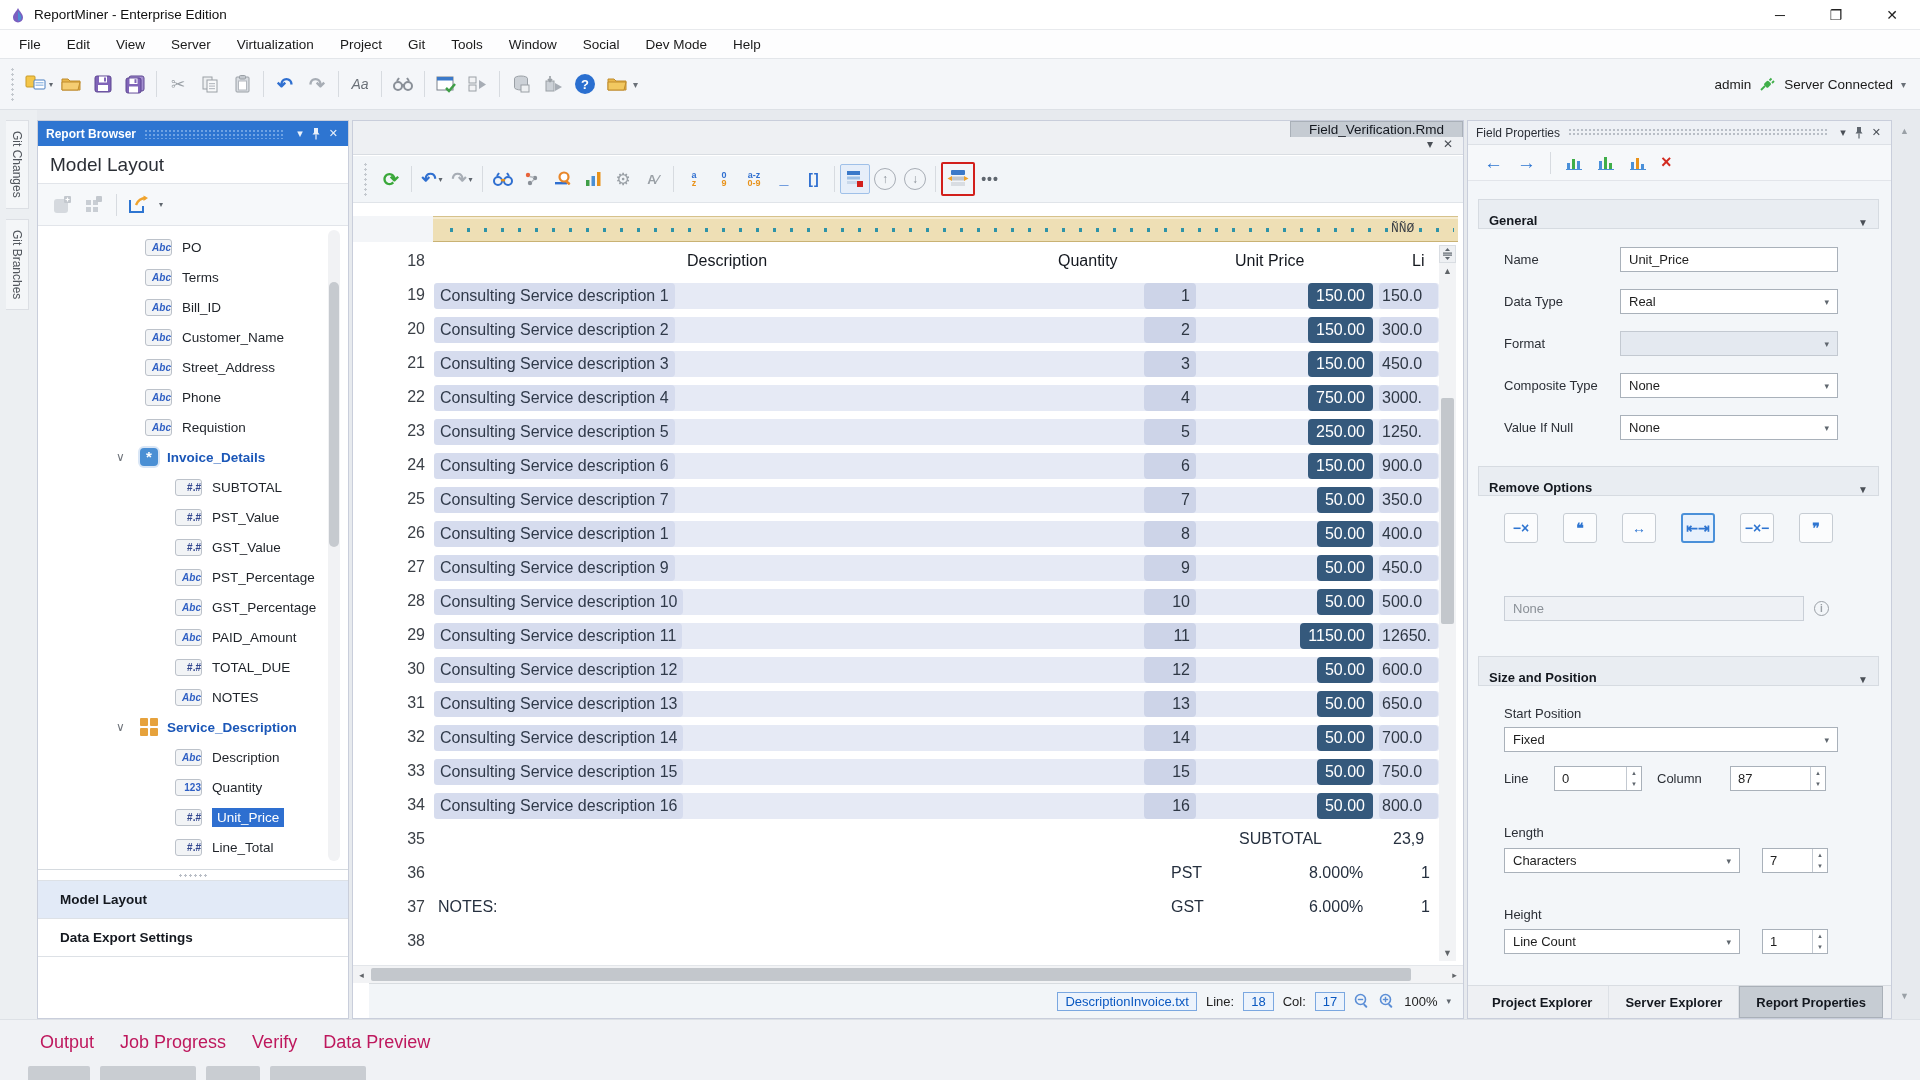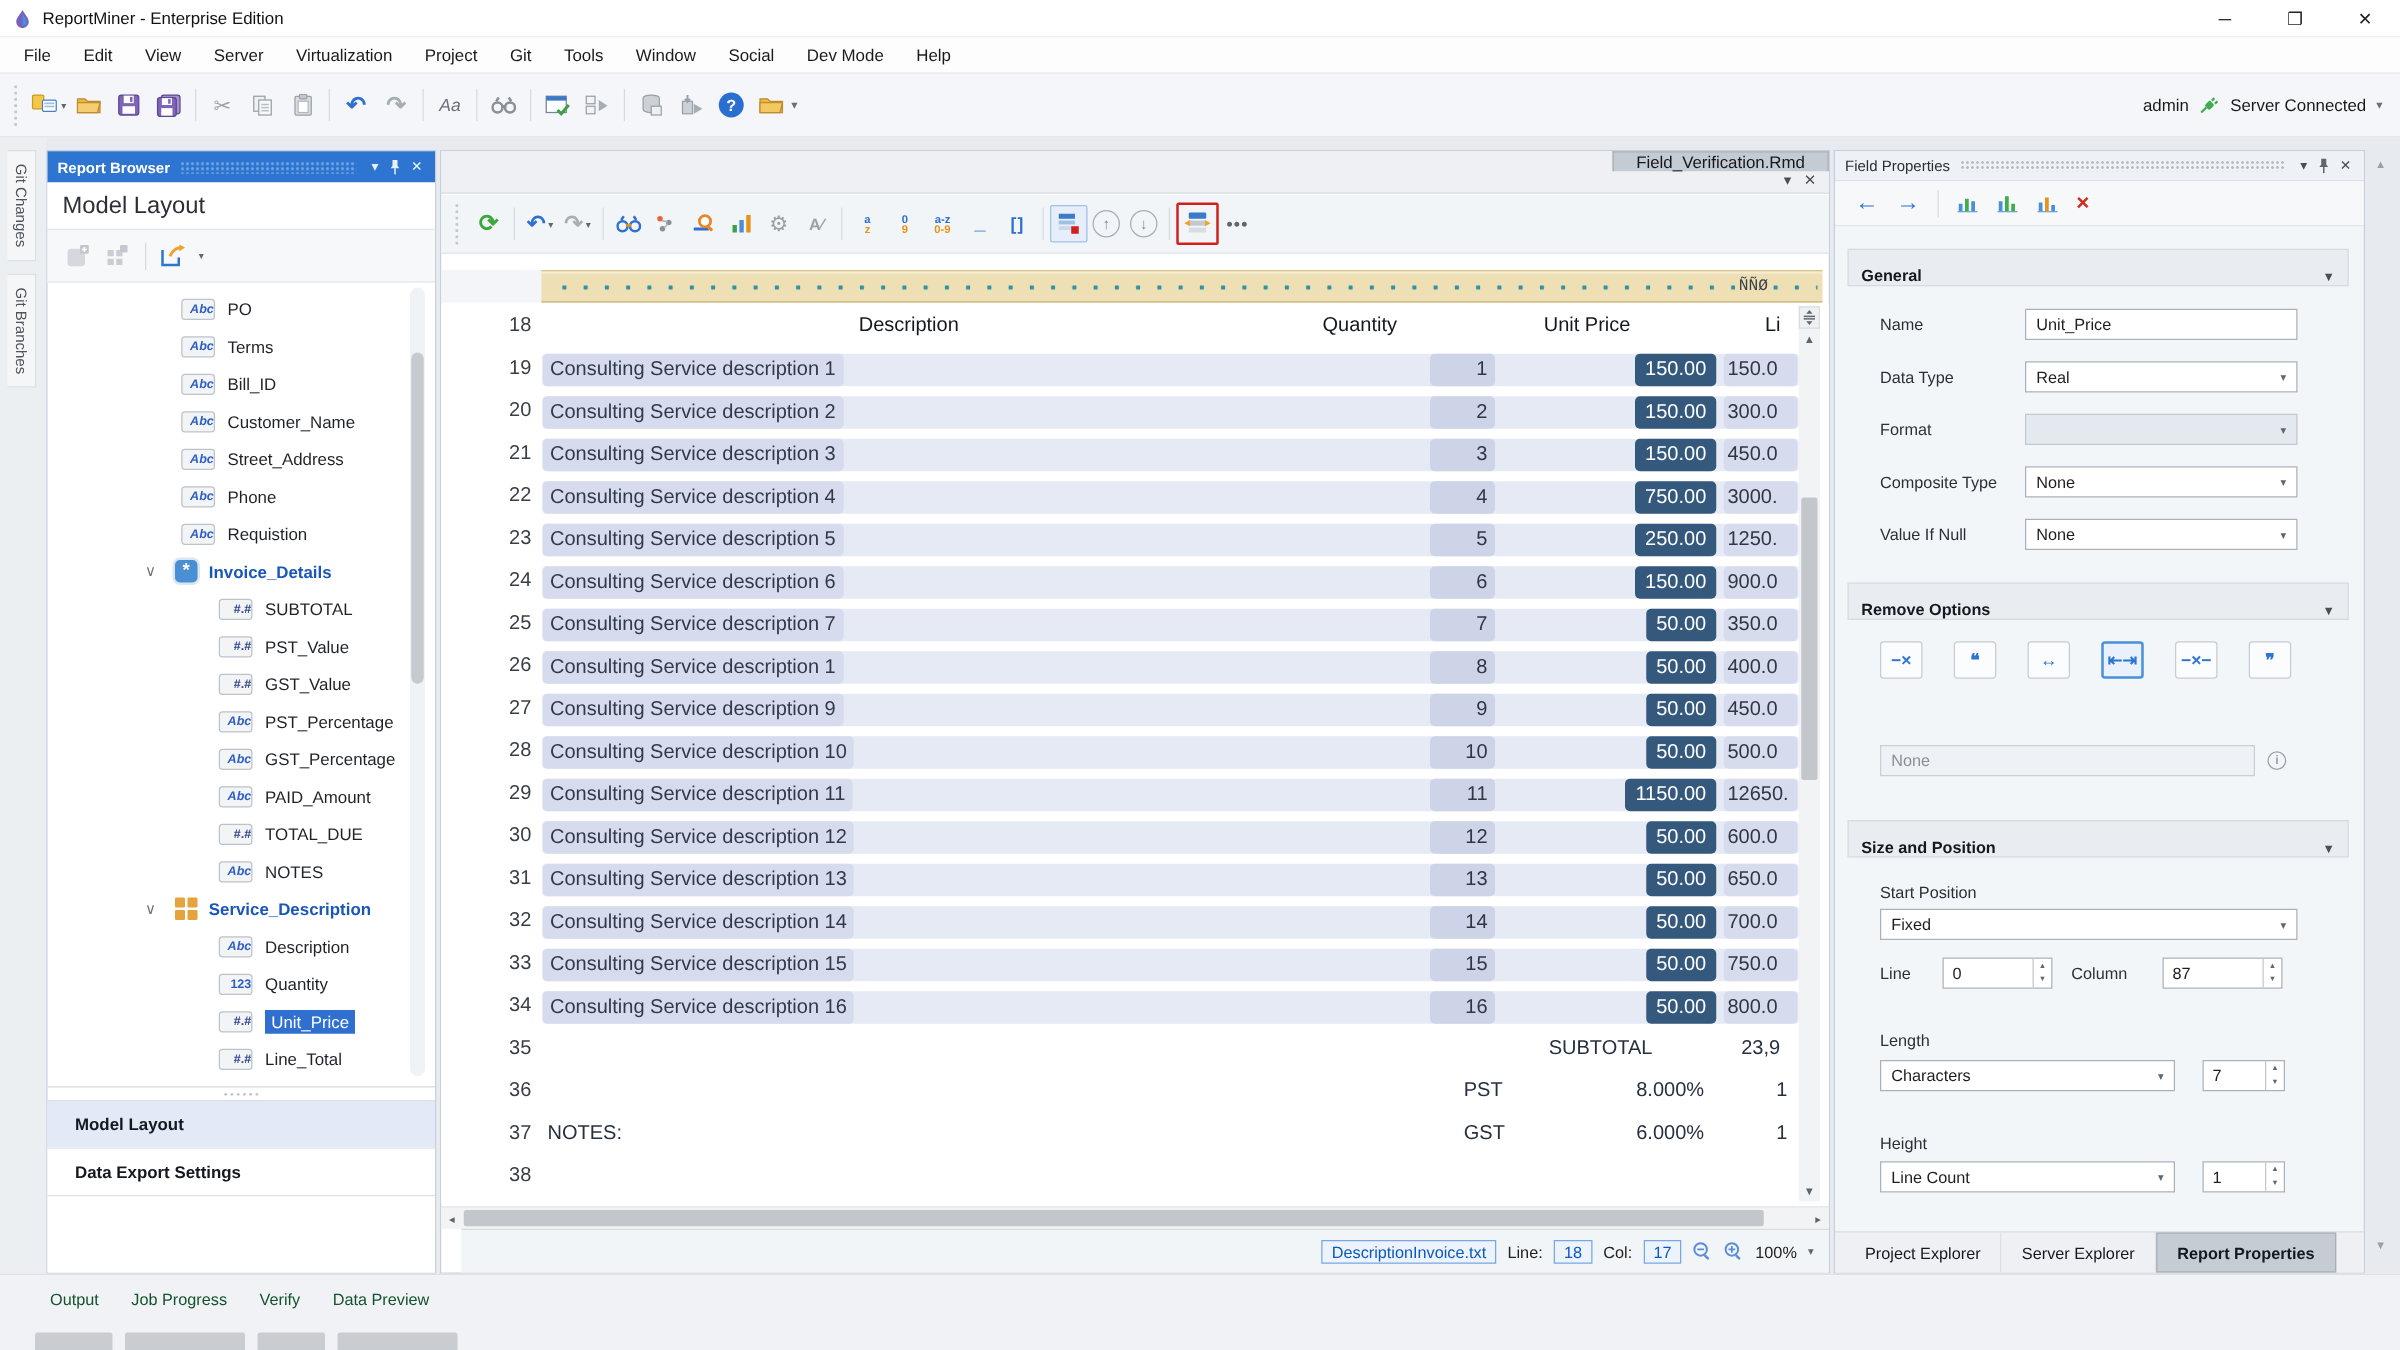--- a/index.html
+++ b/index.html
@@ -155,30 +155,30 @@
   .finput{position:absolute;height:25px;border:1px solid #a9b1ba;background:#fff;font-size:13px;color:#1e1e1e;padding:0 8px;}
   .finput.dis{background:#eef1f5;border-color:#c9cfd7;color:#8a9097;}
   .spin{position:absolute;height:25px;border:1px solid #a9b1ba;background:#fff;display:flex;}
   .spin .v{flex:1;font-size:13px;display:flex;align-items:center;padding-left:7px;}
   .spin .ud{width:15px;border-left:1px solid #c3c9d1;display:flex;flex-direction:column;}
   .spin .ud span{flex:1;display:flex;align-items:center;justify-content:center;font-size:6px;color:#5f666e;}
   .rbtn{position:relative;width:34px;height:30px;border:1px solid #c6ccd3;background:#fbfcfd;border-radius:3px;color:#2e75d1;font-size:14px;font-weight:bold;display:flex;align-items:center;justify-content:center;padding:0;}
   .rbtn.rsel{border:2px solid #4a90d9;background:#e8f1fc;}
   .infoc{position:absolute;width:15px;height:15px;border-radius:50%;border:1.5px solid #9aa0a6;color:#9aa0a6;font-size:10px;font-weight:bold;display:flex;align-items:center;justify-content:center;}
   .fp-tabs{position:absolute;left:0;right:0;bottom:0;height:33px;background:#eef0f3;border-top:1px solid #d9dde2;display:flex;align-items:stretch;padding-left:8px;}
-  .ptab{display:flex;align-items:center;padding:0 16px;font-size:13px;color:#14181f;border-right:1px solid #dde1e6;}
+  .ptab{display:flex;align-items:center;padding:0 16px;font-size:13px;color:#14181f;border-right:1px solid #dde1e6;font-weight:bold;}
   .ptab.act{background:#c6ccd3;border:1px solid #a9b0b8;font-weight:bold;}
 
   .rstrip{position:absolute;right:4px;top:14px;width:20px;bottom:10px;}
   .rstrip span{position:absolute;left:4px;font-size:9px;color:#9aa0a6;}
 
   
   .bottombar{position:absolute;left:0;top:1019px;right:0;height:61px;background:#f0f2f5;border-top:1px solid #dde1e6;}
   .bottom-tab-bar{display:flex;gap:26px;padding:12px 0 0 40px;}
-  .btab{font-size:13px;color:#14532d;}
+  .btab{font-size:18px;color:#be185d;}
   .stub{position:absolute;top:46px;height:15px;background:#c9cdd2;border-radius:2px 2px 0 0;}
 
   svg{display:block;}
 </style>
 </head>
 <body>
 
 <div class="app">
 
   <div class="titlebar">

